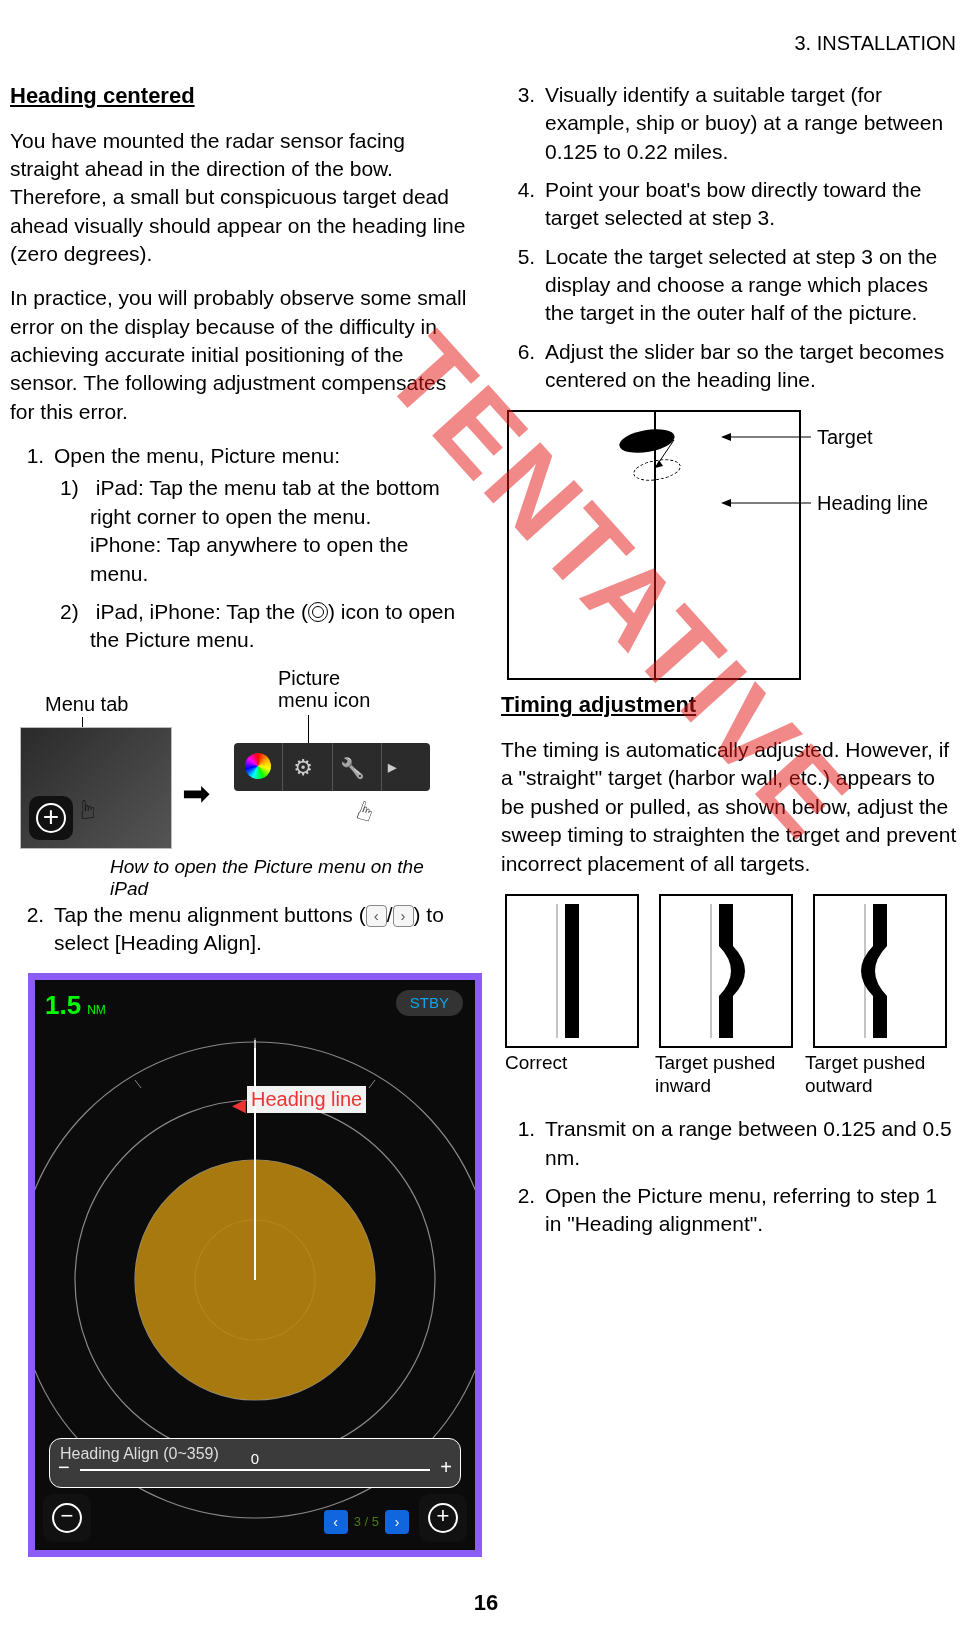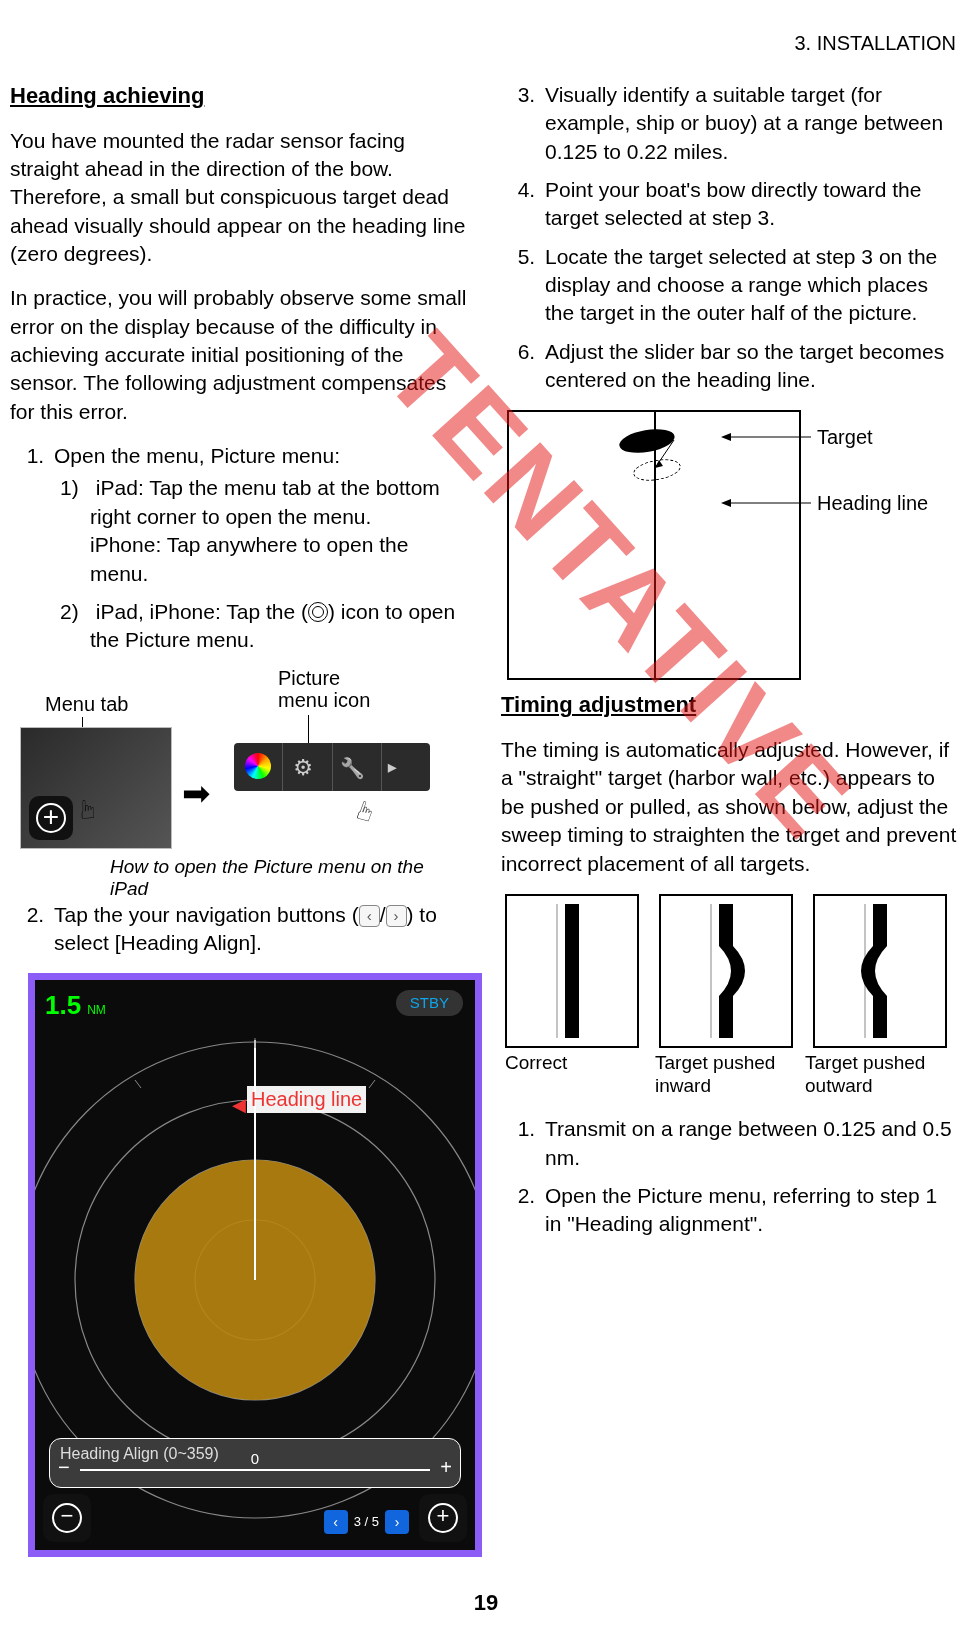--- a/index.html
+++ b/index.html
@@ -109,21 +109,21 @@
   .radar .slider .lab{position:absolute;left:10px;top:4px;color:#ddd;font-size:16px;}
   .radar .slider .minus,.radar .slider .plus2{color:#fff;font-size:20px;}
   .radar .slider .track{flex:1;height:2px;background:#fff;margin:0 10px 10px;position:relative;}
   .radar .slider .zero{position:absolute;left:50%;top:-20px;transform:translateX(-50%);color:#fff;font-size:15px;}
   .radar .zoom{position:absolute;bottom:8px;width:48px;height:48px;border-radius:10px;background:#111;display:flex;align-items:center;justify-content:center;}
   .radar .zoom.out{left:8px;} .radar .zoom.in{right:8px;}
   .radar .zoom span{color:#fff;border:2px solid #fff;border-radius:50%;width:26px;height:26px;line-height:22px;text-align:center;font-size:22px;}
   .radar .pager{position:absolute;right:66px;bottom:16px;display:flex;gap:4px;align-items:center;}
   .radar .pager .btn{width:24px;height:24px;border-radius:4px;color:#fff;font-size:14px;display:flex;align-items:center;justify-content:center;}
   .radar .pager .bl{background:#1166dd;}
-  .radar .pager .pg{color:#ffffff;font-size:13px;margin:0 2px;}
+  .radar .pager .pg{color:#4d7c0f;font-size:13px;margin:0 2px;}
 
   
   .target-diagram{
     border:2px solid #000; width:290px;height:266px;position:relative;margin:6px 0 24px 6px;
   }
   .target-diagram .vline{position:absolute;left:50%;top:0;bottom:0;width:1.5px;background:#000;}
   .target-diagram .blob{position:absolute;left:110px;top:18px;width:56px;height:22px;border-radius:50% 50%;background:#000;transform:rotate(-10deg);}
   .target-diagram .ghost{position:absolute;left:124px;top:48px;width:46px;height:18px;border:1.5px dashed #000;border-radius:50%;transform:rotate(-10deg);}
   .td-lbls{position:absolute;left:316px;top:0;font-size:20px;line-height:1.3;}
   .td-row{display:flex;align-items:center;margin-bottom:40px;}
@@ -152,21 +152,21 @@
 </style>
 </head>
 <body>
 
 <div class="page">
   <div class="running-head">3.  INSTALLATION</div>
 
   <div class="cols">
 
     <div class="col col-left">
-      <h3 class="section-head">Heading achieving</h3>
+      <h3 class="section-head">Heading centered</h3>
       <p>You have mounted the radar sensor facing straight ahead in the direction of the bow. Therefore, a small but conspicuous target dead ahead visually should appear on the heading line (zero degrees).</p>
       <p>In practice, you will probably observe some small error on the display because of the difficulty in achieving accurate initial positioning of the sensor. The following adjustment compensates for this error.</p>
 
       <ol class="num" start="1">
         <li>
           <span>Open the menu, Picture menu:</span>
           <ol class="sub">
             <li data-label="1)">
               <b>iPad</b><span>: Tap the menu tab at the bottom right corner to open the menu.</span><br>
               <b>iPhone</b><span>: Tap anywhere to open the menu.</span>
@@ -196,21 +196,21 @@
           <div class="gear"></div>
           <div class="wrench"></div>
           <div class="carr"></div>
         </div>
         <div class="hand" style="left:338px;top:122px;transform:rotate(200deg);">☟</div>
         <div class="menu-caption">How to open the Picture menu on the iPad</div>
       </div>
 
       <ol class="num" start="2">
         <li>
-          <span>Tap the your navigation buttons (</span><span class="navbtn">‹</span>/<span class="navbtn">›</span><span>) to select [Heading Align].</span>
+          <span>Tap the menu alignment buttons (</span><span class="navbtn">‹</span>/<span class="navbtn">›</span><span>) to select [Heading Align].</span>
         </li>
       </ol>
 
       <div class="radar">
         <div class="topleft">
           <span>1.5</span><span class="nm">NM</span>
         </div>
         <div class="stby">STBY</div>
         <svg class="rings" width="440" height="570">
           <g stroke="#888" stroke-width="1.2" fill="none">
@@ -320,14 +320,14 @@
       </div>
 
       <ol class="num" start="1">
         <li>Transmit on a range between 0.125 and 0.5 nm.</li>
         <li>Open the Picture menu, referring to step 1 in "Heading alignment".</li>
       </ol>
     </div>
   </div>
 
   <div class="watermark">TENTATIVE</div>
-  <div class="page-number">19</div>
+  <div class="page-number">16</div>
 </div>
 
 </body></html>

